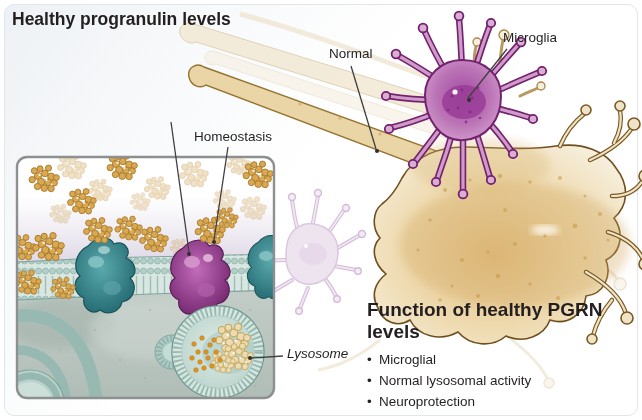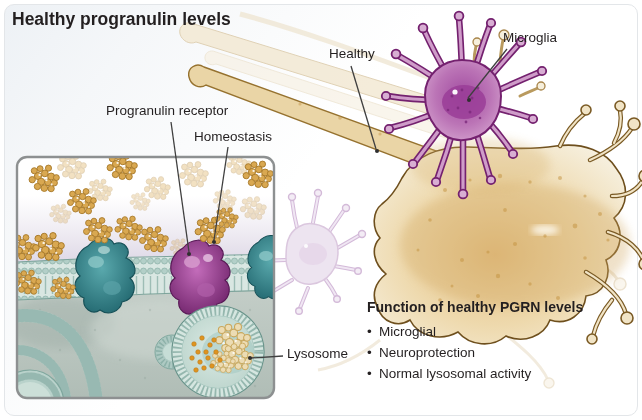--- a/index.html
+++ b/index.html
@@ -5,21 +5,21 @@
   html,body{margin:0;padding:0;background:#ffffff;width:642px;height:420px;
     font-family:"Liberation Sans","DejaVu Sans",sans-serif;}
   .stage{position:relative;width:642px;height:420px;overflow:hidden;}
   .card{position:absolute;left:4px;top:4px;width:632px;height:410px;border-radius:10px;
     border:1px solid #e3e6e9;
     background:linear-gradient(128deg,#edf1f5 0%,#f5f7f9 16%,#ffffff 45%);}
   svg.art{position:absolute;left:0;top:0;width:642px;height:420px;}
   .lbl{position:absolute;color:var(--text,#231f20);font-size:13.5px;line-height:15px;white-space:nowrap;}
   .title{position:absolute;left:12px;top:9px;font-size:17.5px;font-weight:bold;color:var(--text,#231f20);}
   .fnbox{position:absolute;left:367px;top:299px;width:250px;color:var(--text,#231f20);}
-  .fnbox .head{font-size:14px;font-weight:bold;margin-bottom:6px;}
+  .fnbox .head{font-size:19px;font-weight:bold;margin-bottom:6px;}
   .fnbox .item{font-size:13.5px;line-height:21px;padding-left:12px;}
   .fnbox .blt{display:inline-block;width:12px;margin-left:-12px;}
   
   #gc circle{fill:var(--gcf,#d9a851);stroke:var(--gcs,#a87a2c);stroke-width:.9;}
   #gc circle.hl{fill:#ffffff;stroke:none;opacity:.85;}
 </style>
 </head>
 <body>
 
 <div class="stage">
@@ -425,31 +425,30 @@
           <circle cx="214" cy="242" r="2"></circle>
           <circle cx="377" cy="151" r="2"></circle>
         <circle cx="469" cy="100" r="2"></circle>
           <circle cx="250" cy="358" r="2"></circle>
       </g>
     </g>
   </svg>
 
   <div class="title">Healthy progranulin levels</div>
 
-  <div class="lbl" style="left:329px;top:46px;">Healthy</div>
+  <div class="lbl" style="left:329px;top:46px;">Normal</div>
   <div class="lbl" style="left:503px;top:30px;">Microglia</div>
-  <div class="lbl" style="left:106px;top:103px;">Progranulin receptor</div>
   <div class="lbl" style="left:194px;top:129px;">Homeostasis</div>
-  <div class="lbl" style="left:287px;top:346px;">Lysosome</div>
+  <div class="lbl" style="left:287px;top:346px;font-style:italic;">Lysosome</div>
 
   <div class="fnbox">
     <div class="head">Function of healthy PGRN levels</div>
     <div class="item">
       <span class="blt">•</span><span>Microglial</span>
     </div>
     <div class="item">
-      <span class="blt">•</span><span>Neuroprotection</span>
+      <span class="blt">•</span><span>Normal lysosomal activity</span>
     </div>
     <div class="item">
-      <span class="blt">•</span><span>Normal lysosomal activity</span>
+      <span class="blt">•</span><span>Neuroprotection</span>
     </div>
   </div>
 </div>
 
 </body></html>

